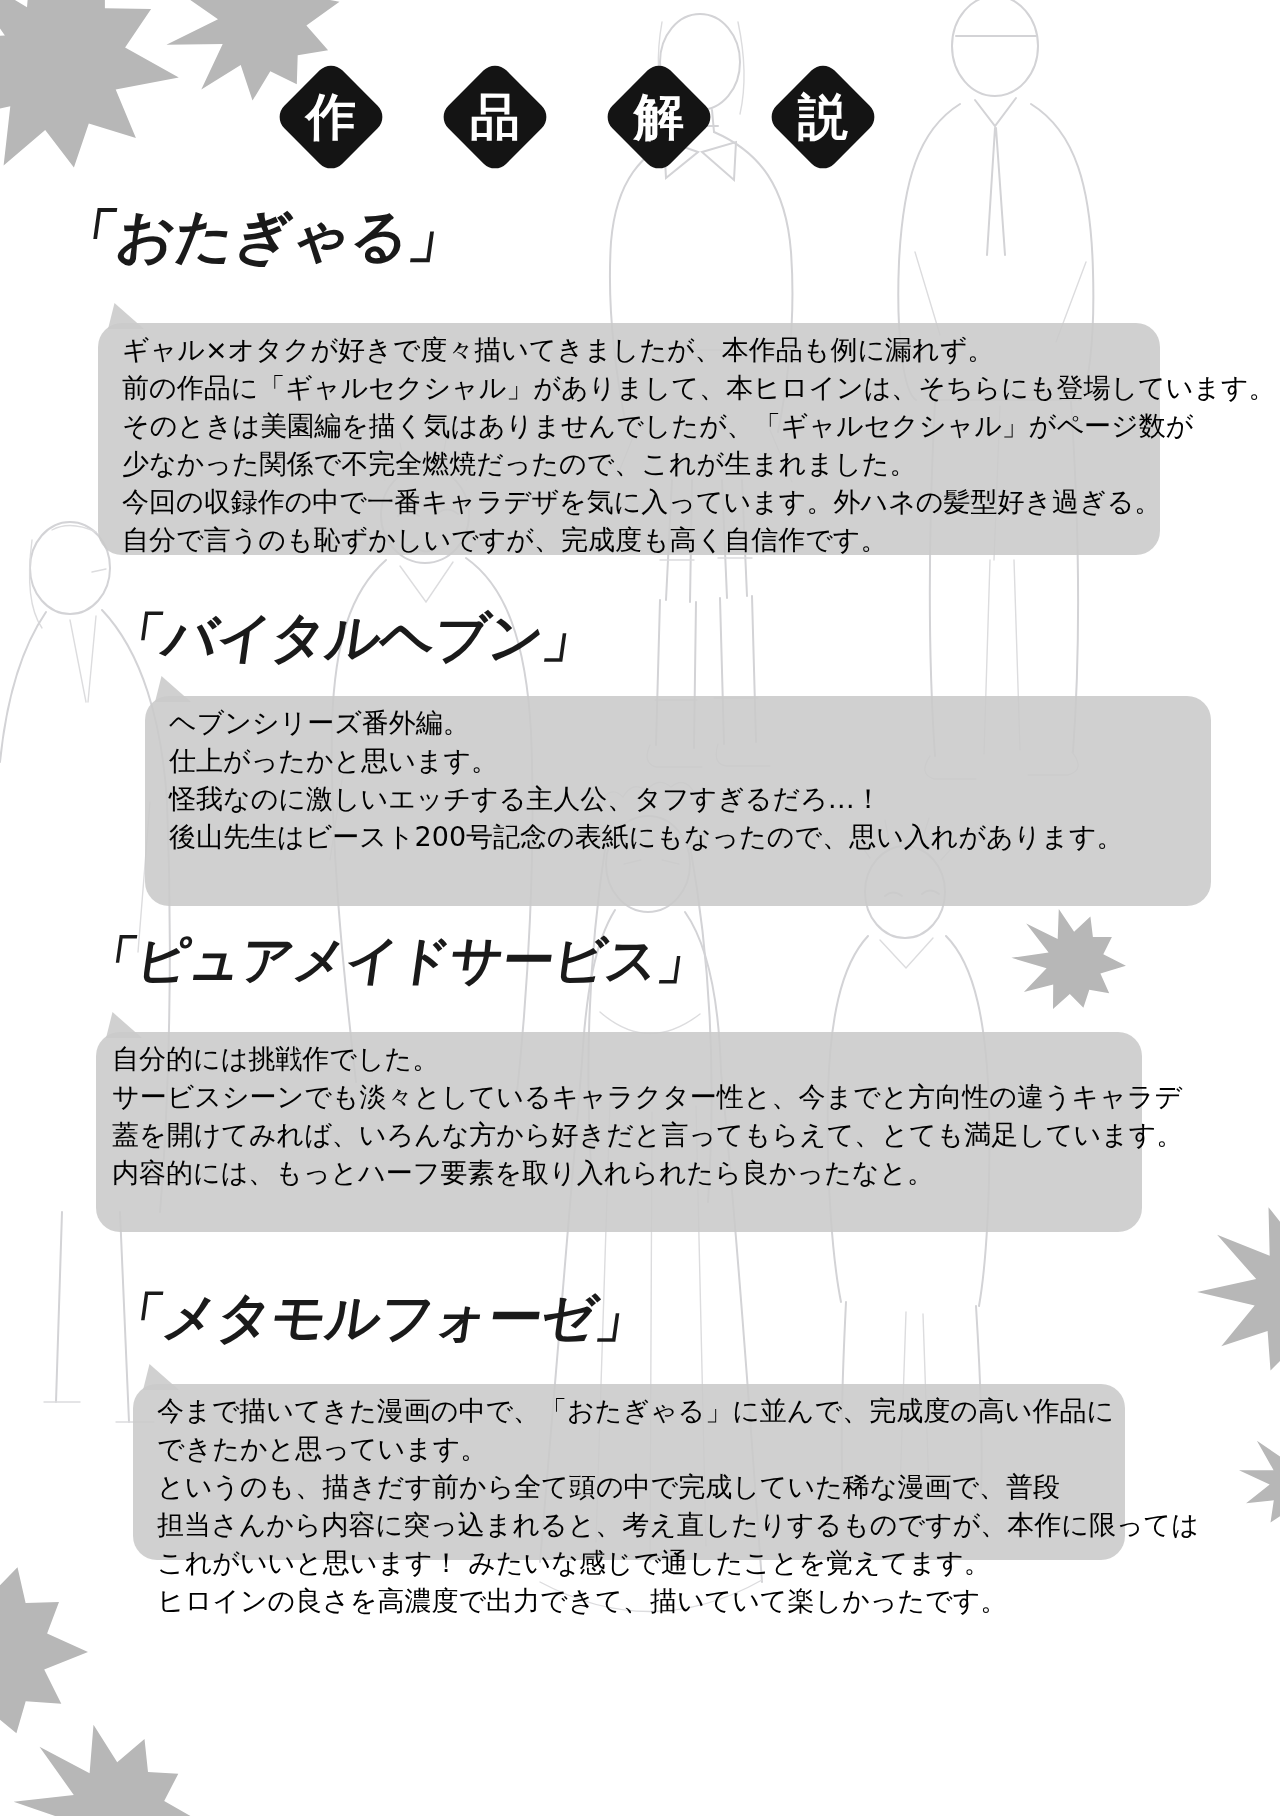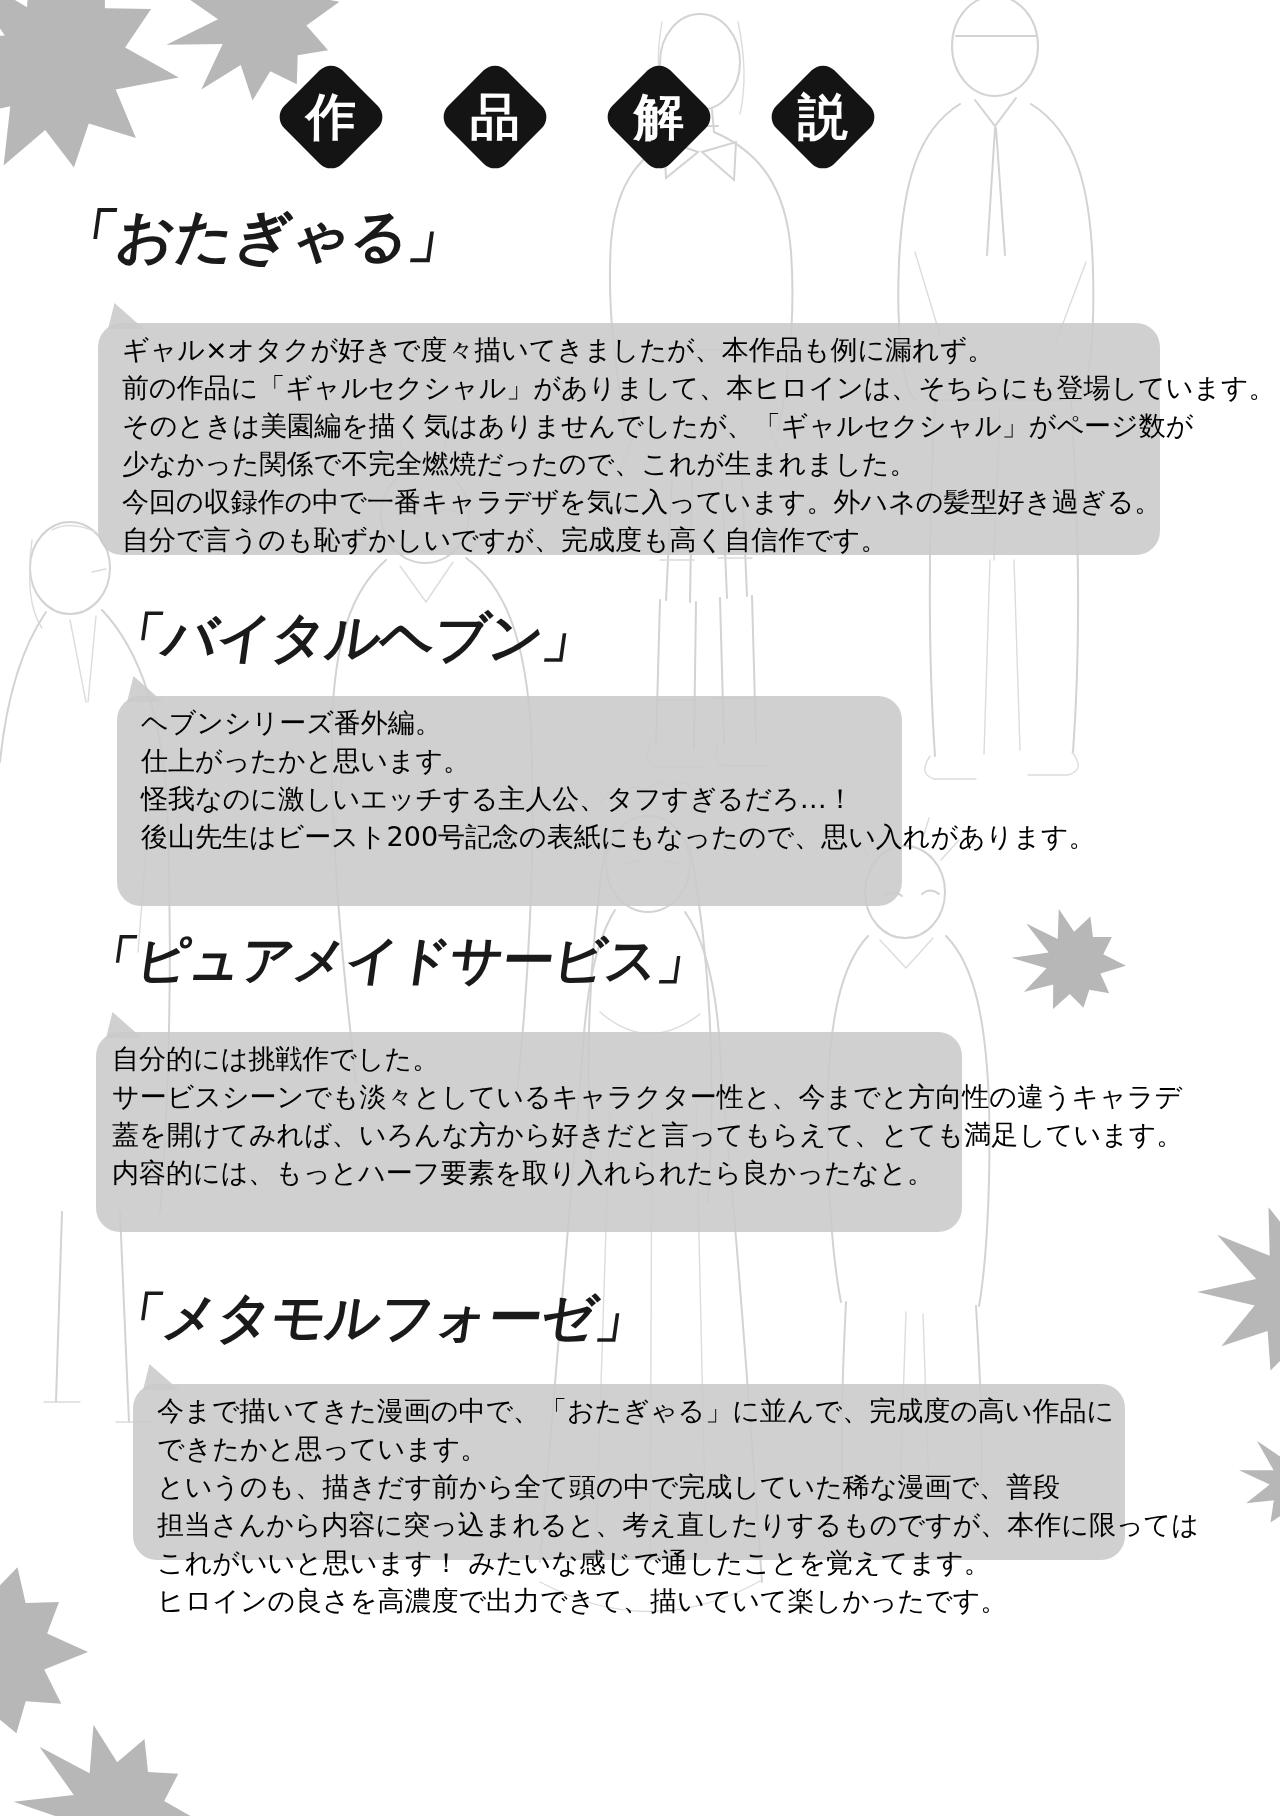--- a/index.html
+++ b/index.html
@@ -152,29 +152,29 @@
   <div class="bubble" style="left:98px; top:323px; width:1062px; height:232px;">
     <div class="line">ギャル×オタクが好きで度々描いてきましたが、本作品も例に漏れず。</div>
     <div class="line">前の作品に「ギャルセクシャル」がありまして、本ヒロインは、そちらにも登場しています。</div>
     <div class="line">そのときは美園編を描く気はありませんでしたが、「ギャルセクシャル」がページ数が</div>
     <div class="line">少なかった関係で不完全燃焼だったので、これが生まれました。</div>
     <div class="line">今回の収録作の中で一番キャラデザを気に入っています。外ハネの髪型好き過ぎる。</div>
     <div class="line">自分で言うのも恥ずかしいですが、完成度も高く自信作です。</div>
   </div>
 
   <div class="section-title" style="left:110px; top:602px;">「バイタルヘブン」</div>
-  <div class="bubble" style="left:117px; top:696px; width:785px; height:210px;">
+  <div class="bubble" style="left:145px; top:696px; width:1066px; height:210px;">
     <div class="line">ヘブンシリーズ番外編。</div>
     <div class="line">仕上がったかと思います。</div>
     <div class="line">怪我なのに激しいエッチする主人公、タフすぎるだろ…！</div>
     <div class="line">後山先生はビースト200号記念の表紙にもなったので、思い入れがあります。</div>
   </div>
 
   <div class="section-title" style="left:86px; top:926px; font-size:52px;">「ピュアメイドサービス」</div>
-  <div class="bubble" style="left:96px; top:1032px; width:866px; height:200px;padding-left:16px;">
+  <div class="bubble" style="left:96px; top:1032px; width:1046px; height:200px;padding-left:16px;">
     <div class="line">自分的には挑戦作でした。</div>
     <div class="line">サービスシーンでも淡々としているキャラクター性と、今までと方向性の違うキャラデ</div>
     <div class="line">蓋を開けてみれば、いろんな方から好きだと言ってもらえて、とても満足しています。</div>
     <div class="line">内容的には、もっとハーフ要素を取り入れられたら良かったなと。</div>
   </div>
 
   <div class="section-title" style="left:110px; top:1282px;">「メタモルフォーゼ」</div>
   <div class="bubble" style="left:133px; top:1384px; width:992px; height:176px;">
     <div class="line">今まで描いてきた漫画の中で、「おたぎゃる」に並んで、完成度の高い作品に</div>
     <div class="line">できたかと思っています。</div>

